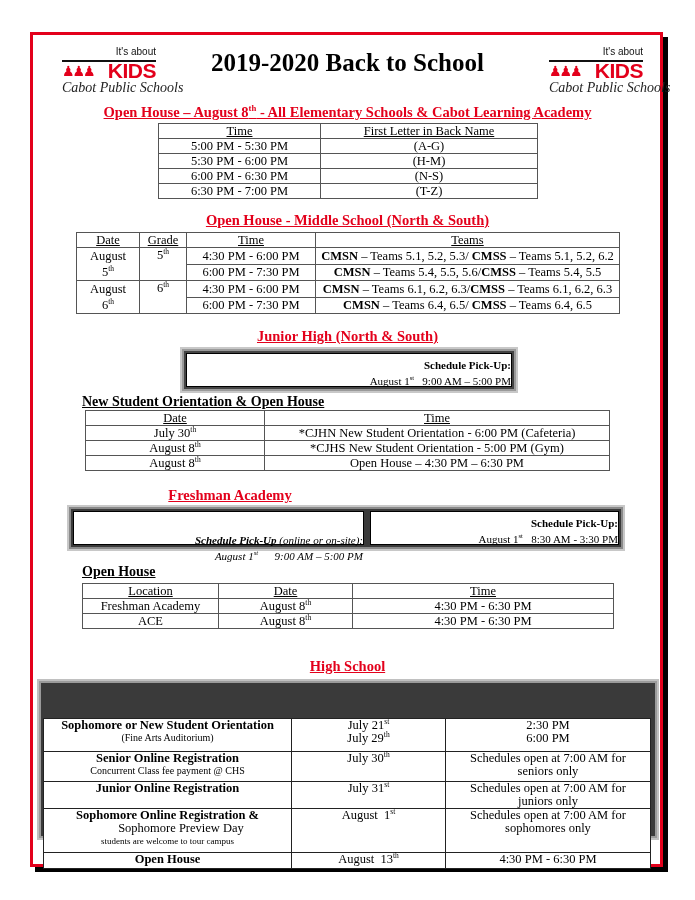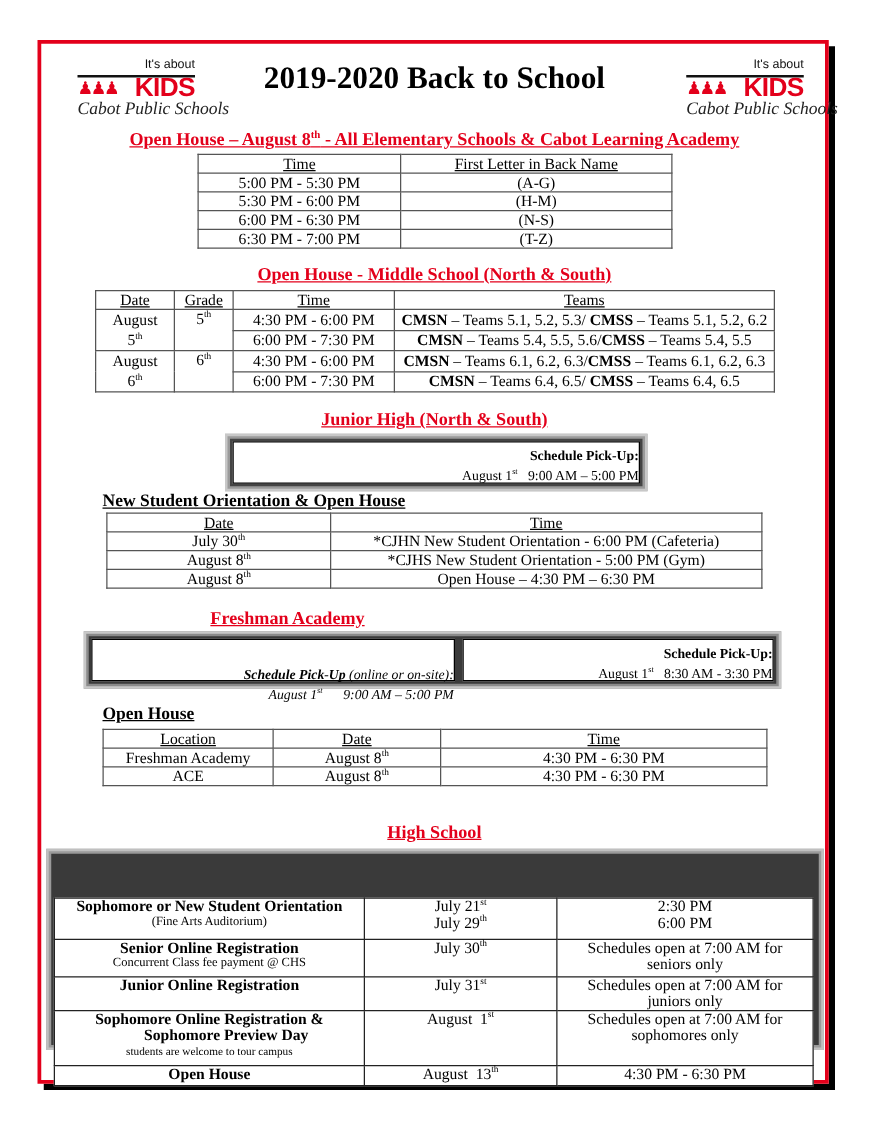--- a/index.html
+++ b/index.html
@@ -230,21 +230,21 @@
           </td>
       <td><span>July 31</span><sup>st</sup></td>
       <td>
             <div>Schedules open at 7:00 AM for</div>
             <div>juniors only</div>
           </td>
     </tr>
     <tr style="height:44px;">
       <td>
             <div style="font-weight:bold;">Sophomore Online Registration &amp;</div>
-            <div style="font-weight:bold;padding-left:27px;">Sophomore Preview Day</div>
+            <div style="font-weight:normal;padding-left:27px;">Sophomore Preview Day</div>
             <div class="small" style="font-size:9px;">students are welcome to tour campus</div>
           </td>
       <td><span style="white-space:pre;">August  1</span><sup>st</sup></td>
       <td>
             <div>Schedules open at 7:00 AM for</div>
             <div>sophomores only</div>
           </td>
     </tr>
     <tr style="height:16px;">
       <td>

